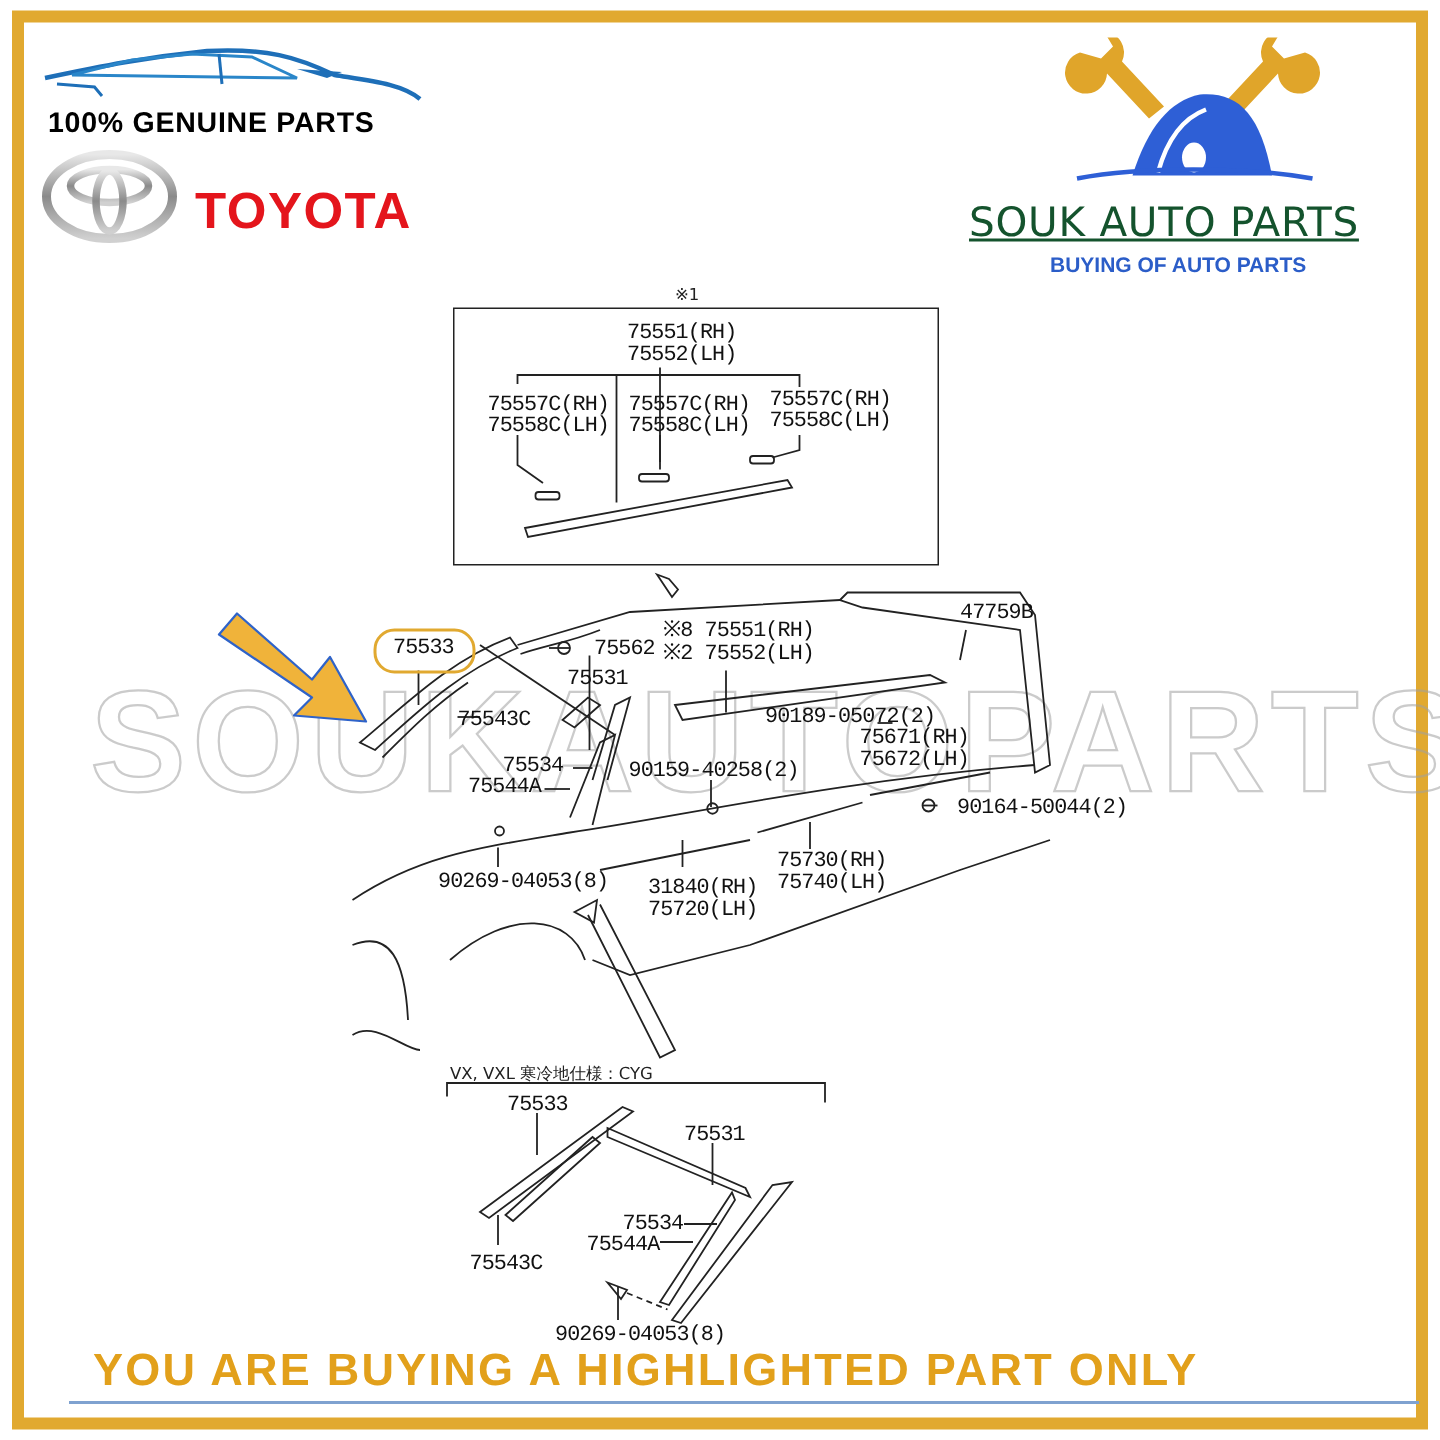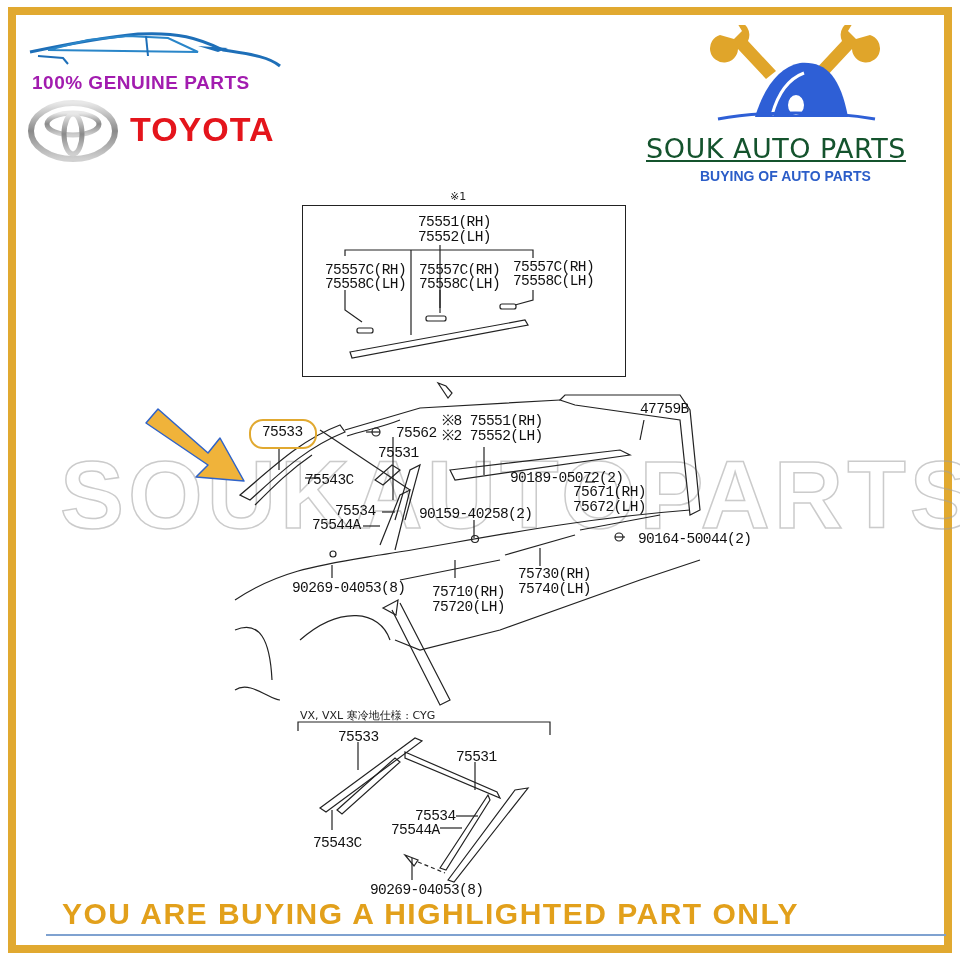--- a/index.html
+++ b/index.html
@@ -1,20 +1,20 @@
 <!DOCTYPE html>
 <html><head>
 <meta charset="utf-8">
 <style>
   html,body{margin:0;padding:0;background:#fff;}
   body{width:960px;height:960px;position:relative;overflow:hidden;font-family:"DejaVu Sans",sans-serif;}
   .frame{position:absolute;left:8px;top:7px;width:928px;height:930px;border:8px solid #E1A930;background:#fff;box-sizing:content-box;}
   .abs{position:absolute;}
-  .genuine{left:32px;top:72px;font:bold 19px "Liberation Sans",sans-serif;color:#a21caf;letter-spacing:0.5px;}
-  .toyota-text{left:130px;top:110px;font:bold 34px "Liberation Sans",sans-serif;color:#E4151C;letter-spacing:1px;}
+  .genuine{left:32px;top:72px;font:bold 19px "Liberation Sans",sans-serif;color:#000000;letter-spacing:0.5px;}
+  .toyota-text{left:130px;top:122px;font:bold 34px "Liberation Sans",sans-serif;color:#E4151C;letter-spacing:1px;}
   .souk-title{left:646px;top:133px;font:27px "DejaVu Sans",sans-serif;color:#14532d;letter-spacing:0.5px;text-decoration:underline;}
   .souk-sub{left:700px;top:168px;font:bold 14px "Liberation Sans",sans-serif;color:#2B5DC8;}
   .lbl{font-family:Liberation Mono, monospace;font-size:14.5px;color:#111;line-height:16px;white-space:pre;letter-spacing:-0.6px;}
   .watermark{left:60px;top:440px;font:bold 96px "Liberation Sans",sans-serif;color:rgba(255,255,255,0.0);-webkit-text-stroke:1.5px rgba(160,160,160,0.55);letter-spacing:4px;white-space:nowrap;}
   .footer-banner{left:62px;top:897px;font:bold 30px "Liberation Sans",sans-serif;color:#E2A01B;letter-spacing:1.5px;white-space:nowrap;}
   .blue-line{left:46px;top:934px;width:900px;height:1.5px;background:#7FA2D0;}
   .highlight{left:249px;top:419px;width:64px;height:26px;border:2px solid #E1A930;border-radius:14px;}
   .inset-box{left:302px;top:205px;width:322px;height:170px;border:1.5px solid #222;}
   .note{font:11px "DejaVu Sans",sans-serif;color:#222;}
 </style>
@@ -164,21 +164,21 @@
 <div class="abs lbl" style="left:510px;top:470px">90189-05072(2)</div>
 <div class="abs lbl" style="left:573px;top:484px">75671(RH)</div>
 <div class="abs lbl" style="left:573px;top:499px">75672(LH)</div>
 <div class="abs lbl" style="left:335px;top:503px">75534</div>
 <div class="abs lbl" style="left:312px;top:517px">75544A</div>
 <div class="abs lbl" style="left:419px;top:506px">90159-40258(2)</div>
 <div class="abs lbl" style="left:638px;top:531px">90164-50044(2)</div>
 <div class="abs lbl" style="left:292px;top:580px">90269-04053(8)</div>
 <div class="abs lbl" style="left:518px;top:566px">75730(RH)</div>
 <div class="abs lbl" style="left:518px;top:581px">75740(LH)</div>
-<div class="abs lbl" style="left:432px;top:584px">75710(RH)</div>
+<div class="abs lbl" style="left:432px;top:584px">31840(RH)</div>
 <div class="abs lbl" style="left:432px;top:599px">75720(LH)</div>
 
 <div class="abs note" style="left:300px;top:708px">VX, VXL 寒冷地仕様 : CYG</div>
 <div class="abs lbl" style="left:338px;top:729px">75533</div>
 <div class="abs lbl" style="left:456px;top:749px">75531</div>
 <div class="abs lbl" style="left:415px;top:808px">75534</div>
 <div class="abs lbl" style="left:391px;top:822px">75544A</div>
 <div class="abs lbl" style="left:313px;top:835px">75543C</div>
 <div class="abs lbl" style="left:370px;top:882px">90269-04053(8)</div>
 

